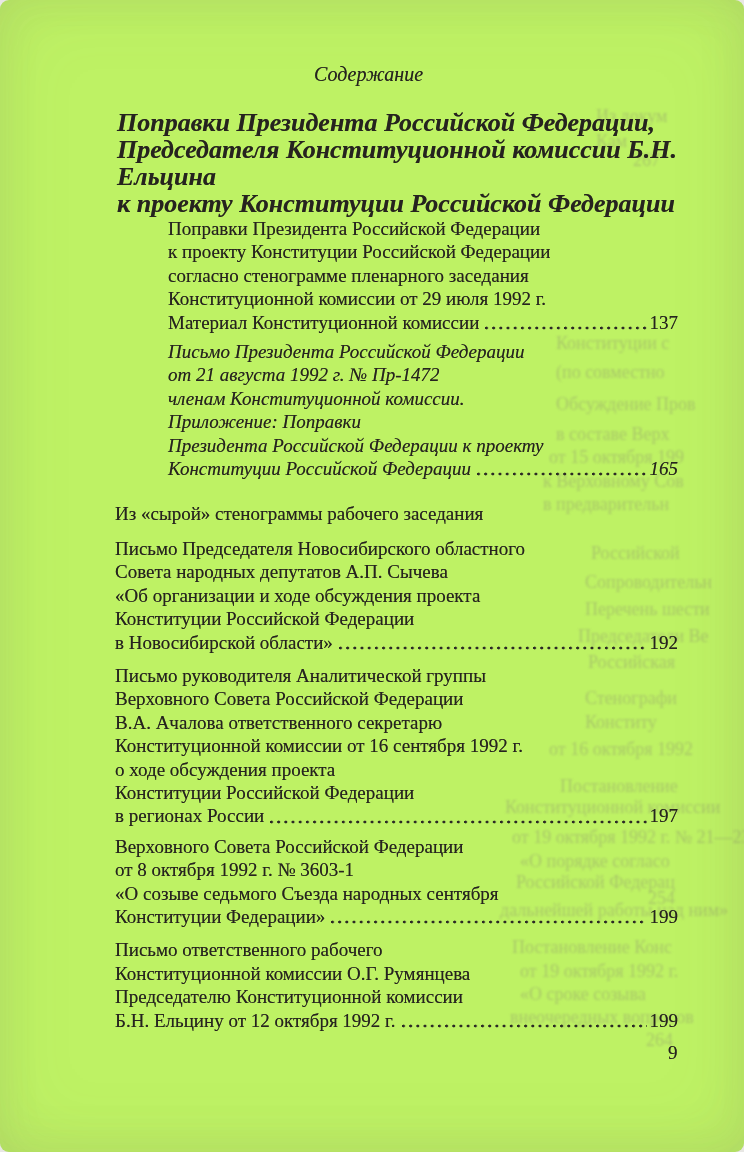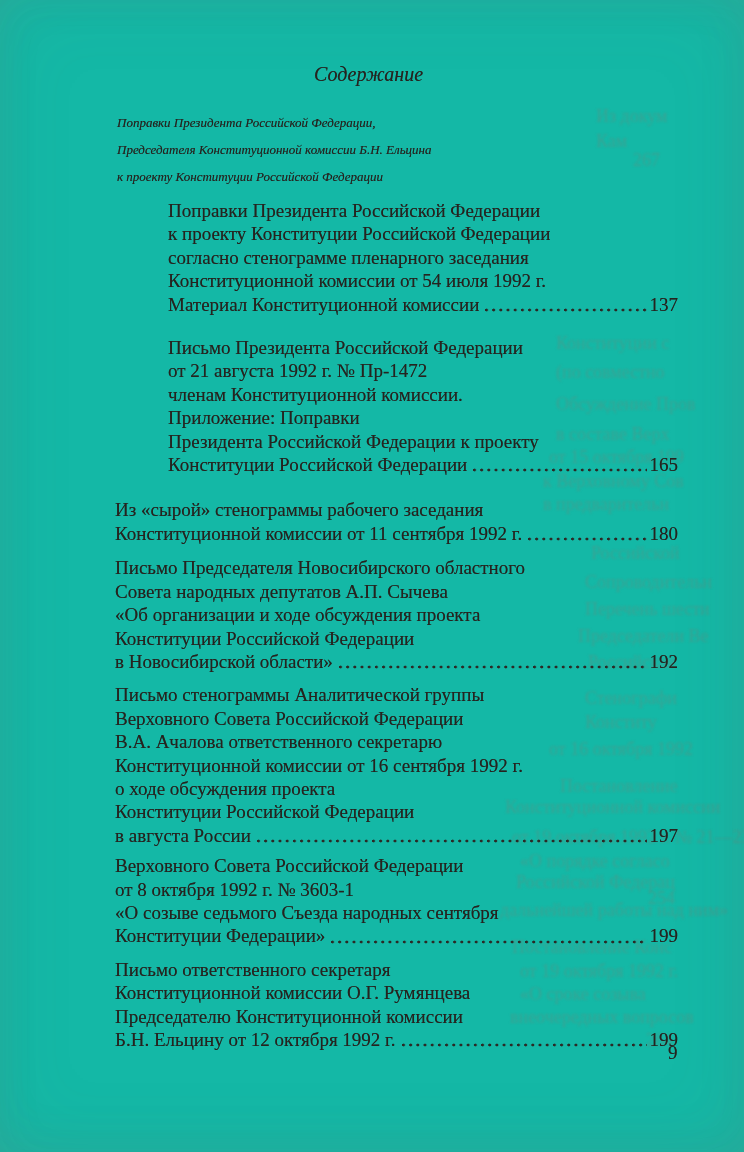--- a/index.html
+++ b/index.html
@@ -1,22 +1,23 @@
 <!DOCTYPE html>
 <html><head>
 <meta charset="utf-8">
 <style>
   html,body{margin:0;padding:0;background:#e8e7e4;}
   .page{
     position:relative;
     width:744px;height:1152px;
-    background:#14b8a6;
+    background:#bef264;
     overflow:hidden;
     font-family:"Liberation Serif","DejaVu Serif",serif;
     color:#26231f;
+    border-radius:9px;
   }
   .page::before{
     content:"";position:absolute;inset:0;pointer-events:none;z-index:5;
     box-shadow:
       inset 0 0 80px rgba(125,120,108,0.10),
       inset -6px -10px 45px rgba(125,120,108,0.08),
       inset 8px 6px 40px rgba(125,120,108,0.05);
   }
   .content{
     position:absolute;left:115px;top:62px;width:563px;
@@ -25,24 +26,24 @@
     z-index:2;
   }
   .toc-header{
     font-style:italic;
     text-align:center;
     transform:translateX(-28px);
     line-height:24px;
     font-size:20px;
   }
   .section-heading{
-    font-weight:normal;font-style:italic;
+    font-weight:bold;font-style:italic;
     margin-top:23px;
     padding-left:2px;
-    font-size:13px;line-height:27px;
+    font-size:26px;line-height:27px;
   }
   .entry{margin-top:0;}
   .entry.indented{padding-left:53px;}
   .tocline{display:flex;align-items:center;}
   .tocline .lt{white-space:nowrap;}
   .dots{
     flex:1 1 auto;
     align-self:flex-end;
     height:6px;
     margin:0 3px 3px 6px;
@@ -108,93 +109,88 @@
   <div class="content">
 
     <div class="toc-header">Содержание</div>
 
     <div class="section-heading">
       <div>Поправки Президента Российской Федерации,</div>
       <div>Председателя Конституционной комиссии Б.Н. Ельцина</div>
       <div>к проекту Конституции Российской Федерации</div>
     </div>
 
-    <div class="entry indented" style="margin-top:9px;">
+    <div class="entry indented" style="margin-top:0;">
       <div>Поправки Президента Российской Федерации</div>
       <div>к проекту Конституции Российской Федерации</div>
       <div>согласно стенограмме пленарного заседания</div>
-      <div>Конституционной комиссии от 54 июля 1992 г.</div>
+      <div>Конституционной комиссии от 29 июля 1992 г.</div>
       <div class="tocline">
         <span class="lt">Материал Конституционной комиссии</span>
         <span class="dots"></span>
         <span class="pg">137</span>
       </div>
     </div>
 
-    <div class="entry indented" style="margin-top:20px;">
+    <div class="entry indented" style="margin-top:6px;font-style:italic;">
       <div>Письмо Президента Российской Федерации</div>
       <div>от 21 августа 1992 г. № Пр-1472</div>
       <div>членам Конституционной комиссии.</div>
       <div>Приложение: Поправки</div>
       <div>Президента Российской Федерации к проекту</div>
       <div class="tocline">
         <span class="lt">Конституции Российской Федерации </span>
         <span class="dots"></span>
         <span class="pg">165</span>
       </div>
     </div>
 
     <div class="entry" style="margin-top:22px;">
       <div>Из «сырой» стенограммы рабочего заседания</div>
-      <div class="tocline">
-        <span class="lt">Конституционной комиссии от 11 сентября 1992 г. </span>
-        <span class="dots"></span>
-        <span class="pg">180</span>
-      </div>
     </div>
 
     <div class="entry" style="margin-top:11px;">
       <div>Письмо Председателя Новосибирского областного</div>
       <div>Совета народных депутатов А.П. Сычева</div>
       <div>«Об организации и ходе обсуждения проекта</div>
       <div>Конституции Российской Федерации</div>
       <div class="tocline">
         <span class="lt">в Новосибирской области»</span>
         <span class="dots"></span>
         <span class="pg">192</span>
       </div>
     </div>
 
     <div class="entry" style="margin-top:10px;">
-      <div>Письмо стенограммы Аналитической группы</div>
+      <div>Письмо руководителя Аналитической группы</div>
       <div>Верховного Совета Российской Федерации</div>
       <div>В.А. Ачалова ответственного секретарю</div>
       <div>Конституционной комиссии от 16 сентября 1992 г.</div>
       <div>о ходе обсуждения проекта</div>
       <div>Конституции Российской Федерации</div>
       <div class="tocline">
-        <span class="lt">в августа России </span>
+        <span class="lt">в регионах России </span>
         <span class="dots"></span>
         <span class="pg">197</span>
       </div>
     </div>
 
     <div class="entry" style="margin-top:7px;">
       <div>Верховного Совета Российской Федерации</div>
       <div>от 8 октября 1992 г. № 3603-1</div>
       <div>«О созыве седьмого Съезда народных сентября</div>
       <div class="tocline">
         <span class="lt">Конституции Федерации»</span>
         <span class="dots"></span>
         <span class="pg">199</span>
       </div>
     </div>
 
     <div class="entry" style="margin-top:10px;">
-      <div>Письмо ответственного секретаря</div>
+      <div>Письмо ответственного рабочего</div>
       <div>Конституционной комиссии О.Г. Румянцева</div>
       <div>Председателю Конституционной комиссии</div>
       <div class="tocline">
         <span class="lt">Б.Н. Ельцину от 12 октября 1992 г. </span>
         <span class="dots"></span>
         <span class="pg">199</span>
       </div>
     </div>
 
   </div>

